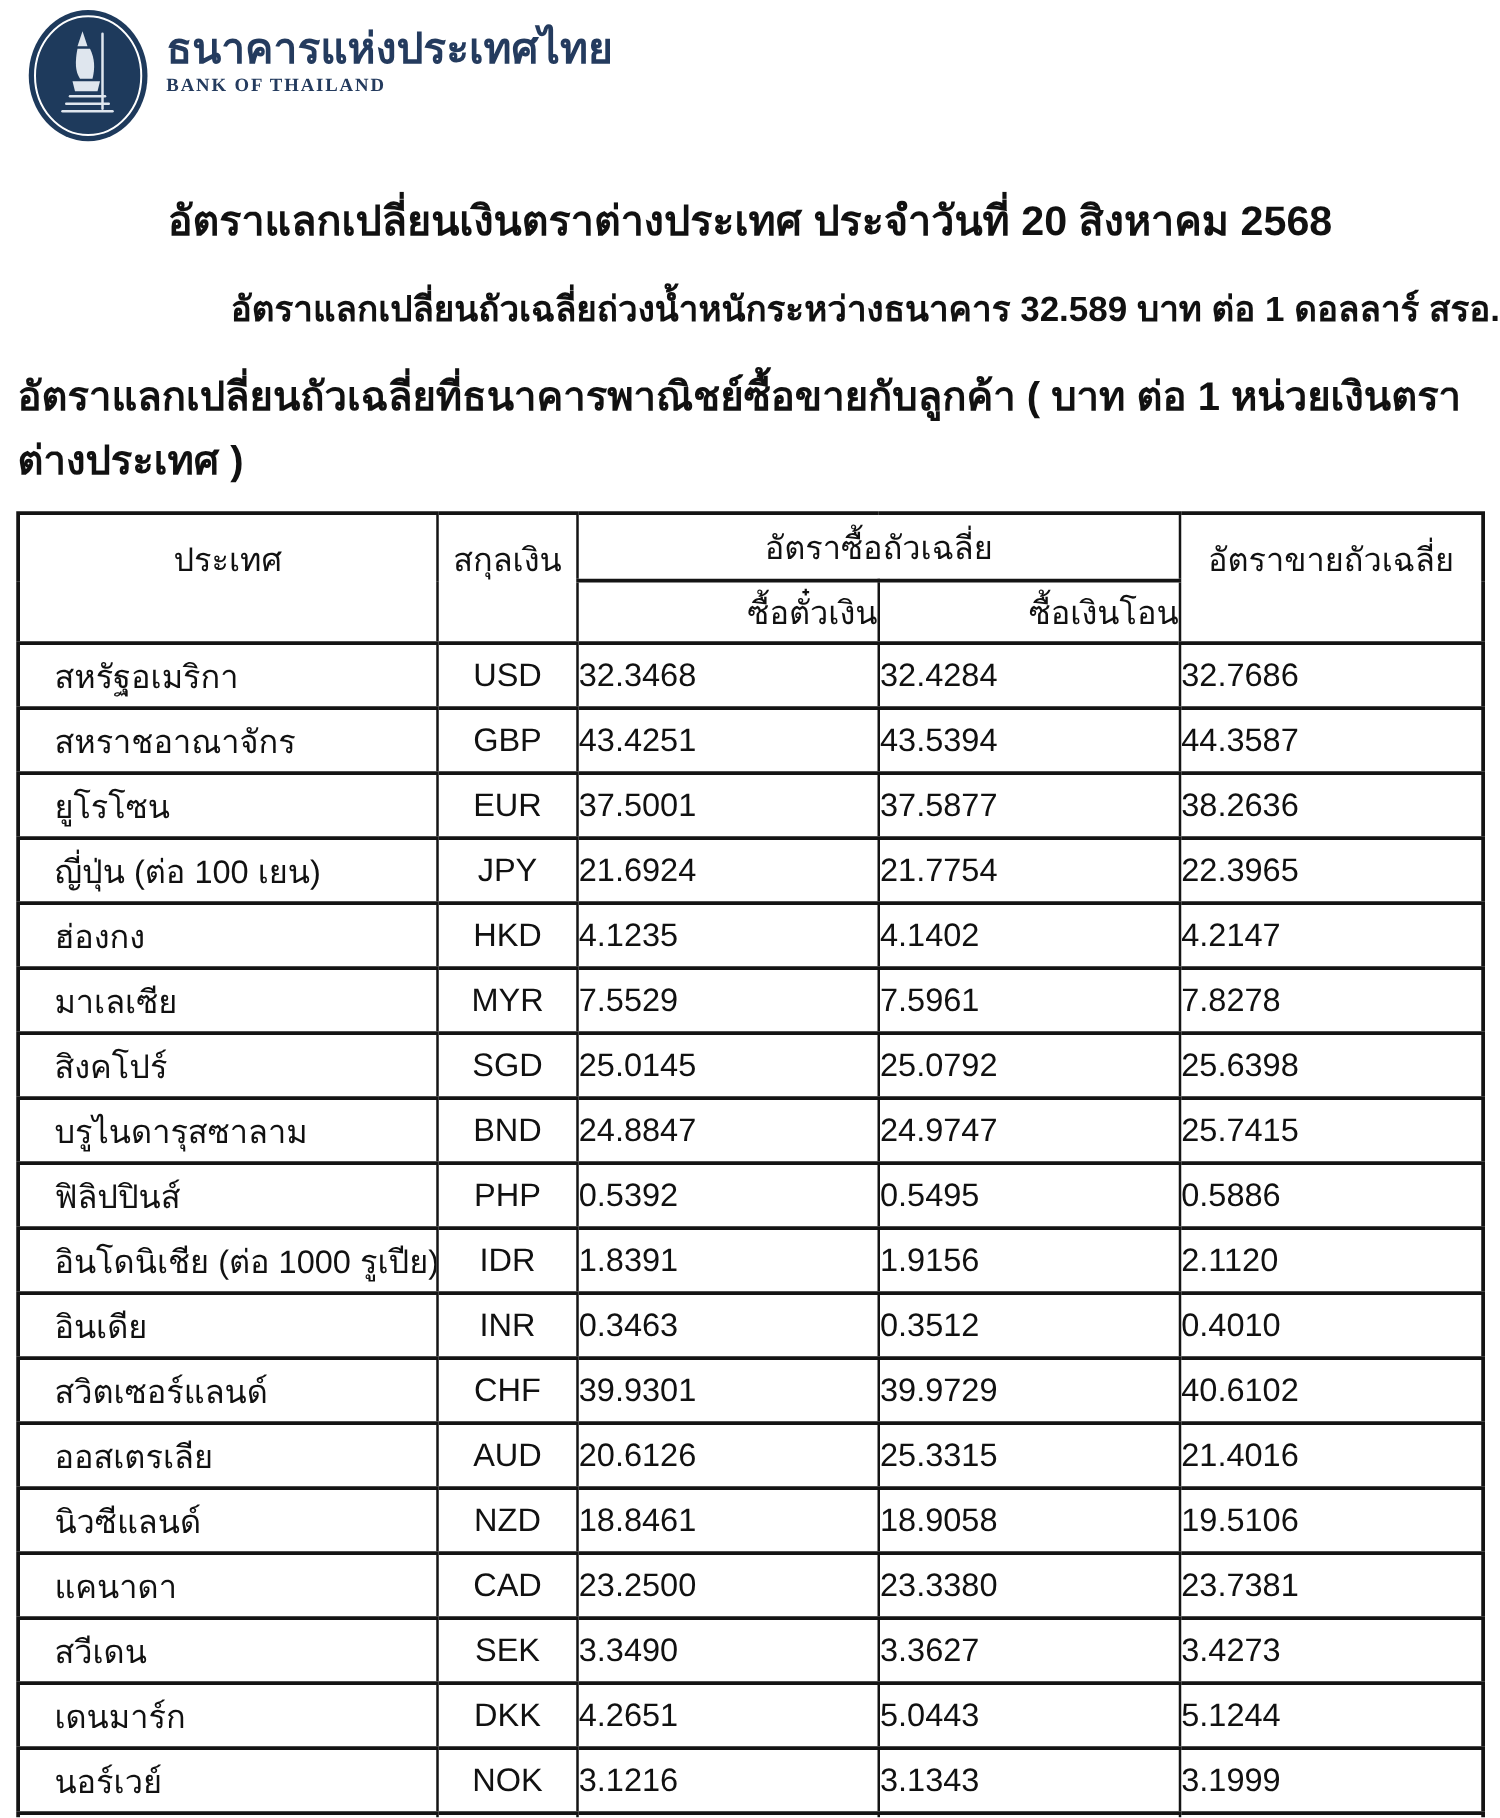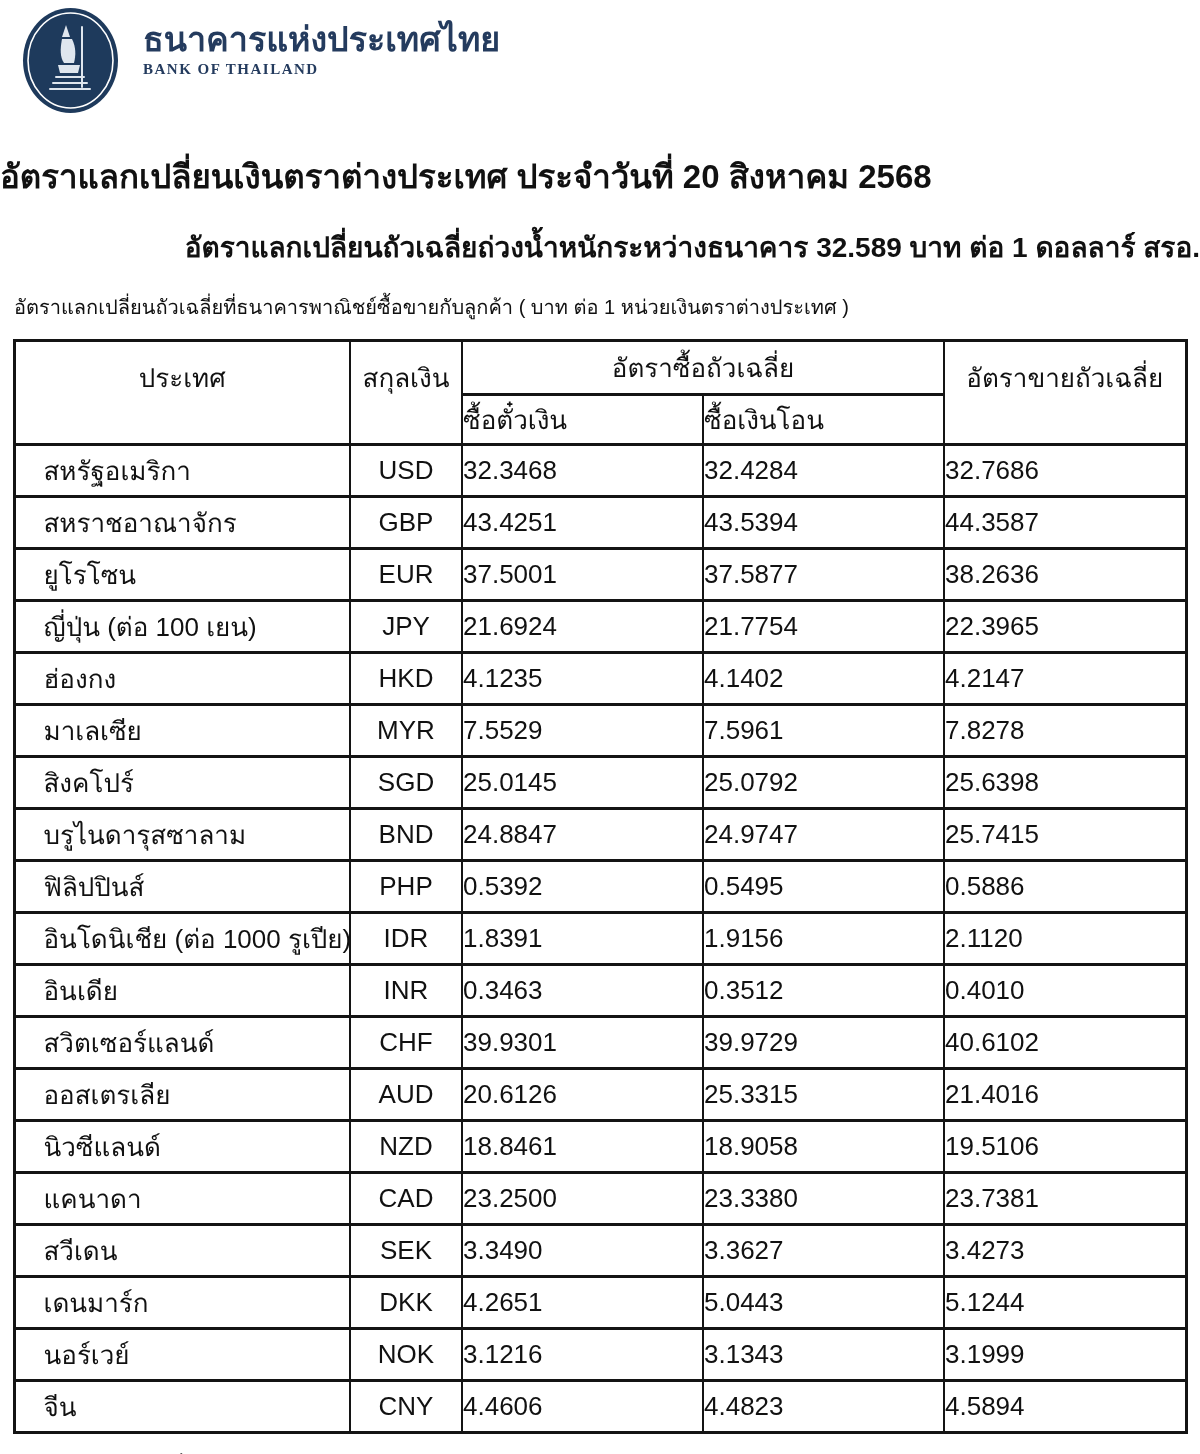--- a/index.html
+++ b/index.html
@@ -16,56 +16,56 @@
   }
 
   
   .brand-header {
     display: flex;
     align-items: flex-start;
     padding: 7px 0 0 22px;
     height: 118px;
   }
   .brand-logo { width: 97px; height: 107px; flex: 0 0 auto; }
-  .brand-names { margin-left: 24px; padding-top: 13px; }
+  .brand-names { margin-left: 14px; padding-top: 13px; }
   .brand-thai {
     font-size: 34px;
     font-weight: bold;
     color: #243b5e;
     line-height: 1.15;
   }
   .brand-eng {
     font-family: "Liberation Serif", "DejaVu Serif", serif;
     font-size: 15px;
     font-weight: bold;
     letter-spacing: 1.5px;
     color: #243b5e;
     margin-top: 2px;
   }
 
   
   .doc-title {
     margin-top: 32px;
-    text-align: left;
+    text-align: center;
     font-size: 33px;
     font-weight: bold;
     color: #111;
   }
   .doc-subtitle {
     margin-top: 22px;
     text-align: right;
     font-size: 28px;
     font-weight: bold;
     color: #111;
   }
   .doc-note {
     margin: 22px 0 0 14px;
     text-align: left;
-    font-size: 20px;
-    font-weight: normal;
+    font-size: 32px;
+    font-weight: bold;
     color: #111;
   }
 
   
   table.rates {
     width: 1172px;
     margin: 16px auto 16px;
     border-collapse: collapse;
     table-layout: fixed;
     border: 3px solid #141414;
@@ -82,21 +82,21 @@
     white-space: nowrap;
   }
   col.c-country  { width: 336px; }
   col.c-currency { width: 112px; }
   col.c-bill     { width: 241px; }
   col.c-transfer { width: 241px; }
   col.c-sell     { width: 242px; }
 
   th.h-span2 { vertical-align: top; padding-top: 15px; text-align: center; }
   th.h-group { height: 54px; text-align: center; vertical-align: middle; }
-  th.h-sub   { height: 50px; text-align: left; vertical-align: middle; }
+  th.h-sub   { height: 50px; text-align: right; vertical-align: middle; }
 
   td { height: 52px; vertical-align: middle; }
   td.td-country  { text-align: left;  padding-left: 28px; }
   td.td-currency { text-align: center; }
   td.td-num      { text-align: left; padding-right: 14px; }
 
   
   .doc-footer {
     margin: 10px 0 0 16px;
     font-size: 25px;

